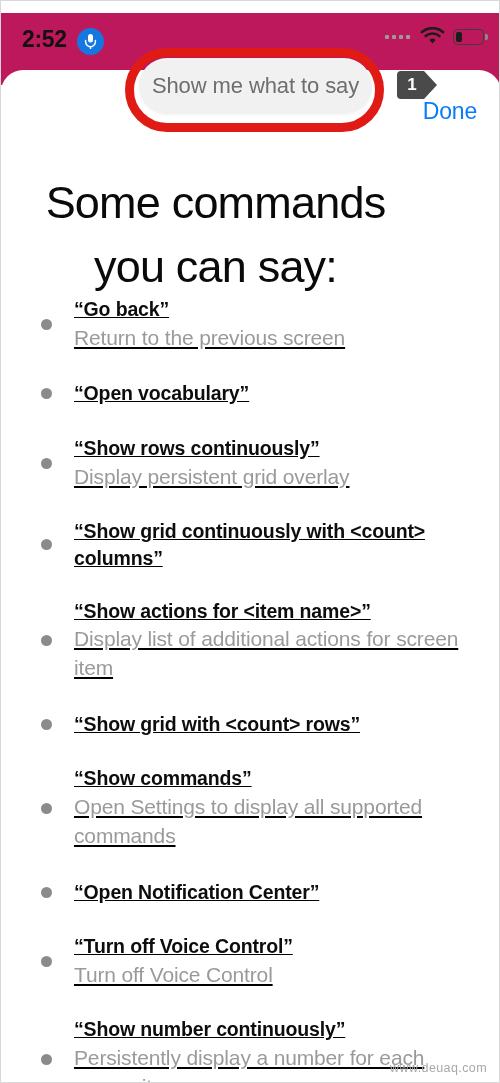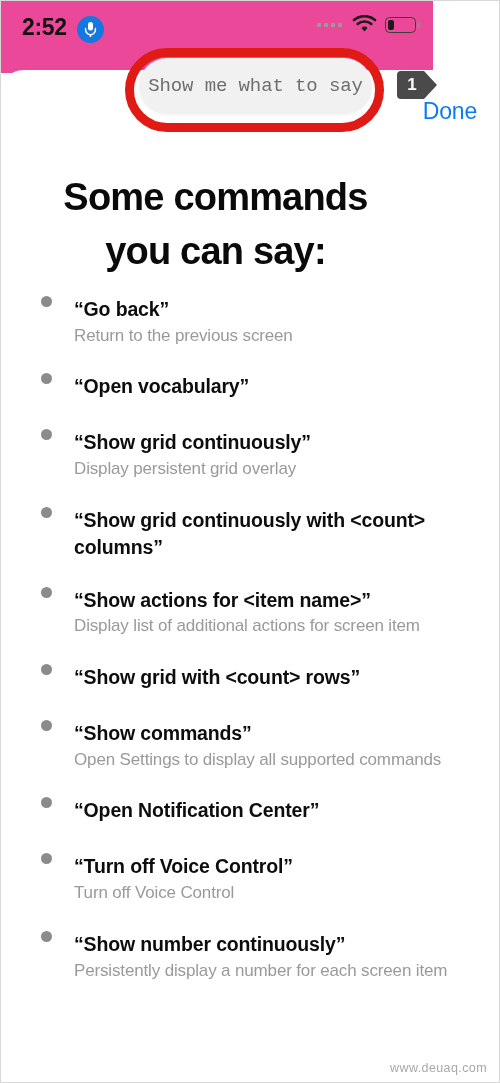--- a/index.html
+++ b/index.html
@@ -18,24 +18,24 @@
     overflow: hidden;
     background: #ffffff;
     box-sizing: border-box;
     border: 1px solid #d8d8d8;
   }
 
   
   .statusbar {
     position: absolute;
     left: 0;
-    top: 0;
-    width: 432px;
+    top: 12px;
+    width: 500px;
     height: 72px;
-    background: #ec4899;
+    background: #be185d;
     z-index: 1;
   }
   .sb-time {
     position: absolute;
     left: 21px;
     top: 13px;
     font-size: 23px;
     font-weight: bold;
     color: #121212;
     letter-spacing: -0.3px;
@@ -123,25 +123,24 @@
     height: 56px;
     background: #f1f1f1;
     border-radius: 28px;
     display: flex;
     align-items: center;
     justify-content: center;
     z-index: 4;
     box-shadow: 0 1px 3px rgba(0,0,0,0.06);
   }
   .prompt-pill span {
-    font-size: 19px;
+    font-size: 22px;
     color: #6e6e6e;
     letter-spacing: -0.1px;
     white-space: nowrap;
-    font-family: Liberation Mono, monospace;
   }
 
   
   .annot-ellipse {
     position: absolute;
     left: 124px;
     top: 47px;
     width: 259px;
     height: 84px;
     border: 9px solid #e01b15;
@@ -188,62 +187,63 @@
     cursor: pointer;
   }
 
   
   .title {
     position: absolute;
     left: 0;
     top: 101px;
     width: 429px;
     text-align: center;
-    font-size: 38px;
-    font-weight: bold;
+    font-size: 45px;
+    font-weight: normal;
     line-height: 1.42;
     color: #0a0a0a;
     letter-spacing: -0.8px;
     z-index: 3;
   }
 
   
   .cmd-list {
     position: absolute;
     left: 0;
     top: 226px;
     width: 500px;
     z-index: 3;
   }
   .cmd-item {
     position: relative;
     display: flex;
-    align-items: flex-start;
+    align-items: center;
     padding: 0 30px 0 40px;
     margin-bottom: 26px;
     min-height: 30px;
+    text-decoration: underline;
   }
   .cmd-bullet {
     flex: 0 0 auto;
     width: 11px;
     height: 11px;
     border-radius: 50%;
     background: #8b8b8b;
     margin-right: 22px;
   }
   .cmd-text { flex: 1 1 auto; }
   .cmd-phrase {
     font-size: 19.5px;
     font-weight: bold;
     color: #0d0d0d;
     line-height: 1.38;
     letter-spacing: -0.15px;
   }
   .cmd-desc {
-    font-size: 17px;
+    font-size: 21px;
     font-weight: normal;
     color: #9a9a9a;
     line-height: 1.38;
     letter-spacing: -0.15px;
     margin-top: 1px;
   }
   .cmd-desc:empty { display: none; }
 
   
   .watermark {
@@ -306,21 +306,21 @@
         </div>
         <div class="cmd-item">
           <span class="cmd-bullet"></span>
           <div class="cmd-text">
             <div class="cmd-phrase">“Open vocabulary”</div>
           </div>
         </div>
         <div class="cmd-item">
           <span class="cmd-bullet"></span>
           <div class="cmd-text">
-            <div class="cmd-phrase">“Show grid continuously”</div>
+            <div class="cmd-phrase">“Show rows continuously”</div>
             <div class="cmd-desc">Display persistent grid overlay</div>
           </div>
         </div>
         <div class="cmd-item">
           <span class="cmd-bullet"></span>
           <div class="cmd-text">
             <div class="cmd-phrase">“Show grid continuously with &lt;count&gt; columns”</div>
           </div>
         </div>
         <div class="cmd-item">

